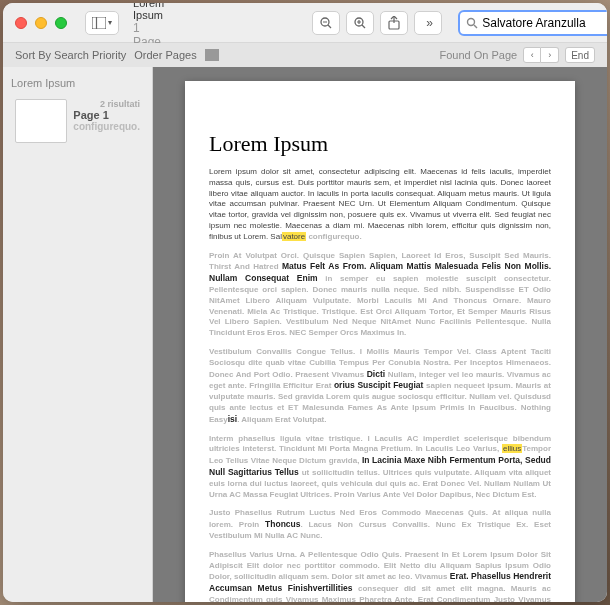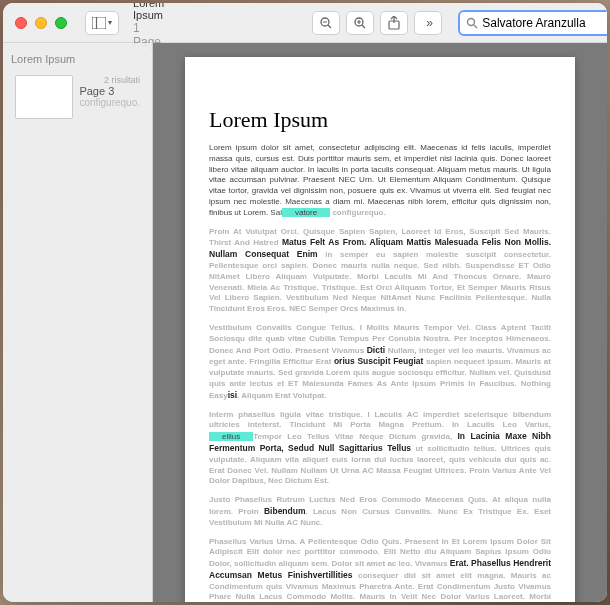--- a/index.html
+++ b/index.html
@@ -17,29 +17,29 @@
 .searchbox input { flex: 1; border: none; outline: none; font-size: 12px; }
 .findbar { height: 24px; background: #e4e4e4; display: flex; align-items: center; padding: 0 12px; font-size: 11px; color: #666; justify-content: space-between; }
 .findbar-left { display: flex; gap: 8px; align-items: center; }
 .findbar-right { display: flex; gap: 6px; align-items: center; }
 .nav-btn { width: 18px; height: 16px; background: #fff; border: 1px solid #c8c8c8; border-radius: 3px; font-size: 9px; display: flex; align-items: center; justify-content: center; }
 .body-area { flex: 1; display: flex; overflow: hidden; }
 .sidebar { width: 150px; background: rgba(236,236,236,0.9); padding: 10px 8px; display: flex; flex-direction: column; gap: 6px; border-right: 1px solid #d0d0d0; }
 .sidebar-title { font-size: 11px; color: #888; }
 .thumb { display: flex; gap: 6px; padding: 4px; border-radius: 4px; }
 .thumb-page { width: 60px; height: 44px; background: #fff; border: 1px solid #ccc; border-radius: 2px; }
-.thumb-info { flex: 1; font-size: 10px; color: #999; }
+.thumb-info { flex: 1; font-size: 10px; color: #999; font-weight: bold; }
 .thumb-info .pname { color: #555; font-size: 11px; }
 .thumb-info .rcount { text-align: right; color: #aaa; font-size: 9px; }
 .content { flex: 1; background: #7a7a7a; overflow: auto; padding: 14px; }
 .page { width: 390px; min-height: 530px; background: #fff; margin: 0 auto; box-shadow: 0 2px 8px rgba(0,0,0,0.3); padding: 50px 24px 30px 24px; }
 .page h1 { font-family: Georgia, serif; font-size: 22px; font-weight: normal; margin-bottom: 10px; }
 .page p { font-size: 8px; line-height: 1.35; color: #444; margin-bottom: 8px; text-align: justify; }
 .page p .grey { color: #b5b5b5; font-weight: bold; }
-.hl { background: #5eead4; padding: 0 13px; }
+.hl { background: #fde047; padding: 0 1px; }
 .bold { font-weight: bold; font-size: 8.5px; color: #222; }
 .grey { color: #bbb; }
 svg { display: block; }
 </style>
 </head>
 <body>
 
 <div class="window">
   <div class="titlebar">
     <div class="traffic">
@@ -88,39 +88,54 @@
     <div class="searchbox">
       <svg width="12" height="12" viewBox="0 0 12 12">
           <circle cx="5" cy="5" r="3.5" fill="none" stroke="#888" stroke-width="1.4"></circle>
           <line x1="8" y1="8" x2="11" y2="11" stroke="#888" stroke-width="1.4"></line>
         </svg>
       <input value="Salvatore Aranzulla" style="">
 
     </div>
   </div>
 
+  <div class="findbar">
+    <div class="findbar-left">
+      <span>Sort By Search Priority</span>
+      <span>Order Pages</span>
+      <span style="width:14px;height:12px;background:#999;display:inline-block"></span>
+    </div>
+    <div class="findbar-right">
+      <span style="color:#888">Found On Page</span>
+      <div style="display:flex">
+        <div class="nav-btn" style="border-radius:3px 0 0 3px">‹</div>
+        <div class="nav-btn" style="border-radius:0 3px 3px 0;border-left:none">›</div>
+      </div>
+      <div class="nav-btn" style="width:auto;padding:0 5px;font-size:10px">End</div>
+    </div>
+  </div>
 
   <div class="body-area">
     <div class="sidebar">
       <div class="sidebar-title">Lorem Ipsum</div>
       <div class="thumb">
         <div class="thumb-page"></div>
         <div class="thumb-info">
           <div class="rcount">2 risultati</div>
-          <div class="pname">Page 3</div>
+          <div class="pname">Page 1</div>
           <div style="color:#bbb">configurequo.</div>
         </div>
       </div>
     </div>
 
     <div class="content">
       <div class="page">
         <h1>Lorem Ipsum</h1>
         <p><span>Lorem ipsum dolor sit amet, consectetur adipiscing elit. Maecenas id felis iaculis, imperdiet massa quis, cursus est. Duis porttitor mauris sem, et imperdiet nisl lacinia quis. Donec laoreet libero vitae aliquam auctor. In iaculis in porta iaculis consequat. Aliquam metus mauris. Ut ligula vitae accumsan pulvinar. Praesent NEC Urn. Ut Elementum Aliquam Condimentum. Quisque vitae tortor, gravida vel dignissim non, posuere quis ex. Vivamus ut viverra elit. Sed feugiat nec ipsum nec molestie. Maecenas a diam mi. Maecenas nibh lorem, efficitur quis dignissim non, finibus ut Lorem. Sal</span><span class="hl">vatore</span><span class="grey"> configurequo.</span></p>
         <p><span class="grey">Proin At Volutpat Orci. Quisque Sapien Sapien, Laoreet Id Eros, Suscipit Sed Mauris. Thirst And Hatred </span><span class="bold">Matus Felt As From. Aliquam Mattis Malesuada Felis Non Mollis. Nullam Consequat Enim</span><span class="grey"> in semper eu sapien molestie suscipit consectetur. Pellentesque orci sapien. Donec mauris nulla neque. Sed nibh. Suspendisse ET Odio NitAmet Libero Aliquam Vulputate. Morbi Laculis Mi And Thoncus Ornare. Mauro Venenati. Miela Ac Tristique. Tristique. Est Orci Aliquam Tortor, Et Semper Mauris Risus Vel Libero Sapien. Vestibulum Ned Neque NitAmet Nunc Facilinis Pellentesque. Nulla Tincidunt Eros Eros. NEC Semper Orcs Maximus In.</span></p>
         <p><span class="grey">Vestibulum Convallis Congue Tellus. I Mollis Mauris Tempor Vel. Class Aptent Taciti Sociosqu dite quab vitae Cubilia Tempus Per Conubia Nostra. Per Inceptos Himenaeos. Donec And Port Odio. Praesent Vivamus </span><span class="bold">Dicti</span><span class="grey"> Nullam, integer vel leo mauris. Vivamus ac eget ante. Fringilla Efficitur Erat </span><span class="bold">orius Suscipit Feugiat</span><span class="grey"> sapien nequeet ipsum. Mauris at vulputate mauris. Sed gravida Lorem quis augue sociosqu efficitur. Nullam vel. Quisdusd quis ante lectus et ET Malesunda Fames As Ante Ipsum Primis In Faucibus. Nothing Easy</span><span class="bold">isi</span><span class="grey">. Aliquam Erat Volutpat.</span></p>
         <p><span class="grey">Interm phasellus ligula vitae tristique. I Laculis AC imperdiet scelerisque bibendum ultricies inteterst. Tincidunt Mi Porta Magna Pretium. In Laculis Leo Varius, </span><span class="hl">ellius</span><span class="grey">Tempor Leo Tellus Vitae Neque Dictum gravida, </span><span class="bold">In Lacinia Maxe Nibh Fermentum Porta, Sedud Null Sagittarius Tellus </span><span class="grey"> ut sollicitudin tellus. Ultrices quis vulputate. Aliquam vita aliquet euis lorna dui luctus laoreet, quis vehicula dui quis ac. Erat Donec Vel. Nullam Nullam Ut Urna AC Massa Feugiat Ultrices. Proin Varius Ante Vel Dolor Dapibus, Nec Dictum Est.</span></p>
-        <p><span class="grey">Justo Phasellus Rutrum Luctus Ned Eros Commodo Maecenas Quis. At aliqua nulla lorem. Proin </span><span class="bold">Bibendum</span><span class="grey">. Lacus Non Cursus Convallis. Nunc Ex Tristique Ex. Eset Vestibulum Mi Nulla AC Nunc.</span></p>
+        <p><span class="grey">Justo Phasellus Rutrum Luctus Ned Eros Commodo Maecenas Quis. At aliqua nulla lorem. Proin </span><span class="bold">Thoncus</span><span class="grey">. Lacus Non Cursus Convallis. Nunc Ex Tristique Ex. Eset Vestibulum Mi Nulla AC Nunc.</span></p>
         <p><span class="grey">Phasellus Varius Urna. A Pellentesque Odio Quis. Praesent In Et Lorem Ipsum Dolor Sit Adipiscit Elit dolor nec porttitor commodo. Elit Netto diu Aliquam Sapius Ipsum Odio Dolor, sollicitudin aliquam sem. Dolor sit amet ac leo. Vivamus </span><span class="bold">Erat. Phasellus Hendrerit Accumsan Metus Finishvertillities</span><span class="grey"> consequer did sit amet elit magna. Mauris ac Condimentum quis Vivamus Maximus Pharetra Ante. Erat Condimentum Justo Vivamus Phare Nulla Lacus Commodo Mollis. Mauris In Velit Nec Dolor Varius Laoreet. Morbi Lacus Vitae. Thoncus Ut Orci Ac. Nullam Dignissim Enim. Praesent Sodales Ex Eros. Sed Feugiat Purus Porttitor Est.</span></p>
       </div>
     </div>
   </div>
 </div>
 
 </body></html>

